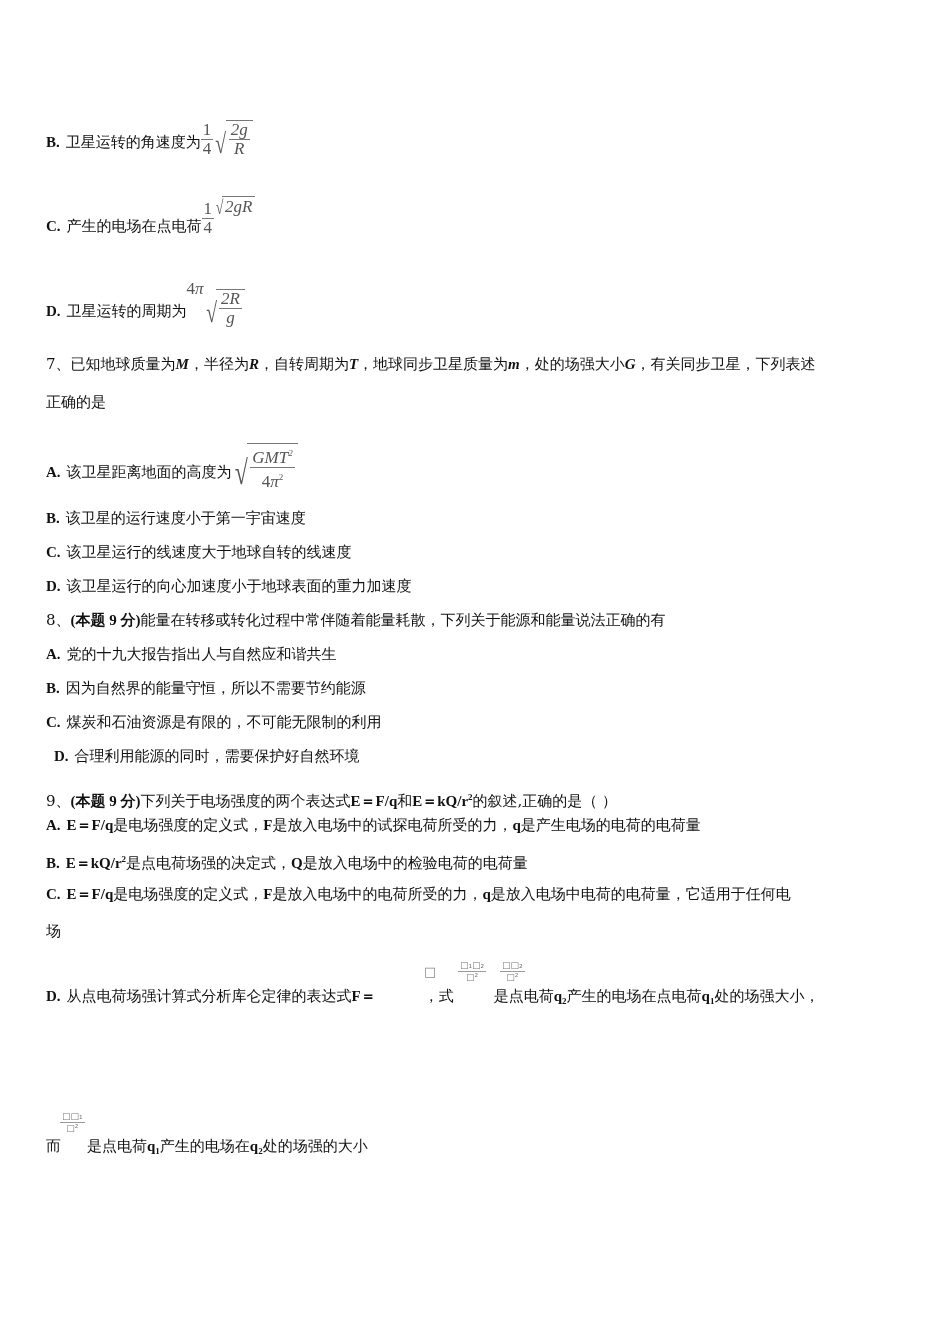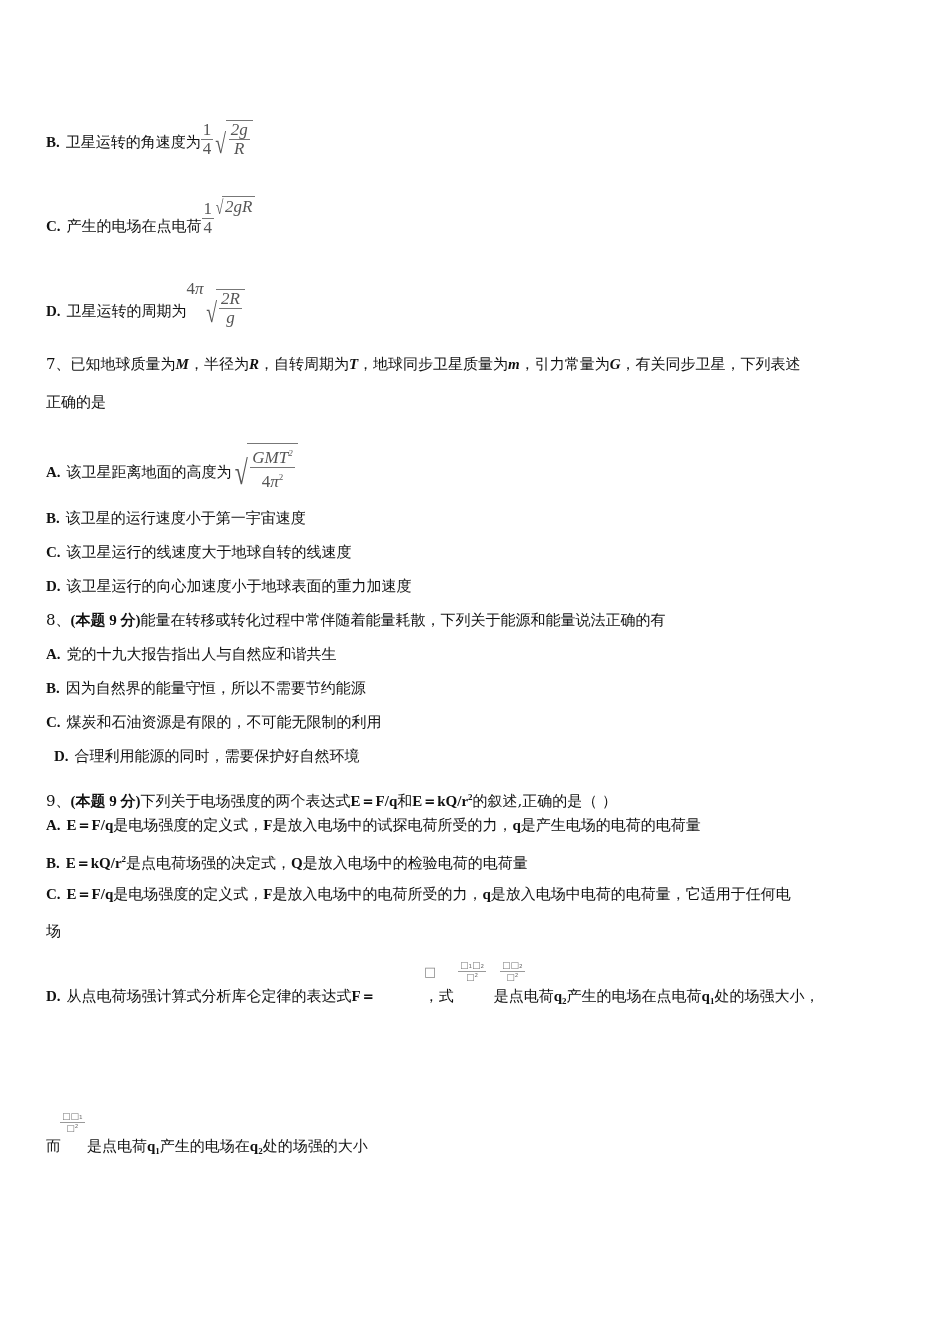--- a/index.html
+++ b/index.html
@@ -74,21 +74,21 @@
           <span class="frac">
             <span class="num it">2R</span>
             <span class="den it">g</span>
           </span>
         </span>
       </span>
   </span>
 </div>
 
 <div class="line" style="top:354px;">
-  <span>7、</span><span>已知地球质量为</span><span class="bi">M</span><span>，半径为</span><span class="bi">R</span><span>，自转周期为</span><span class="bi">T</span><span>，地球同步卫星质量为</span><span class="bi">m</span><span>，引力常量为</span><span class="bi">G</span><span>，有关同步卫星，下列表述</span>
+  <span>7、</span><span>已知地球质量为</span><span class="bi">M</span><span>，半径为</span><span class="bi">R</span><span>，自转周期为</span><span class="bi">T</span><span>，地球同步卫星质量为</span><span class="bi">m</span><span>，处的场强大小</span><span class="bi">G</span><span>，有关同步卫星，下列表述</span>
 </div>
 <div class="line" style="top:392px;">正确的是</div>
 
 <div class="line" style="top:449px;">
   <span class="lbl">A.</span><span>该卫星距离地面的高度为</span><span class="math" style="top:-6px;">
     <span class="sqrt">
         <span class="rad" style="font-size:34px;">√</span>
         <span class="body">
           <span class="frac">
             <span class="num it">GMT<sup class="s">2</sup></span>

